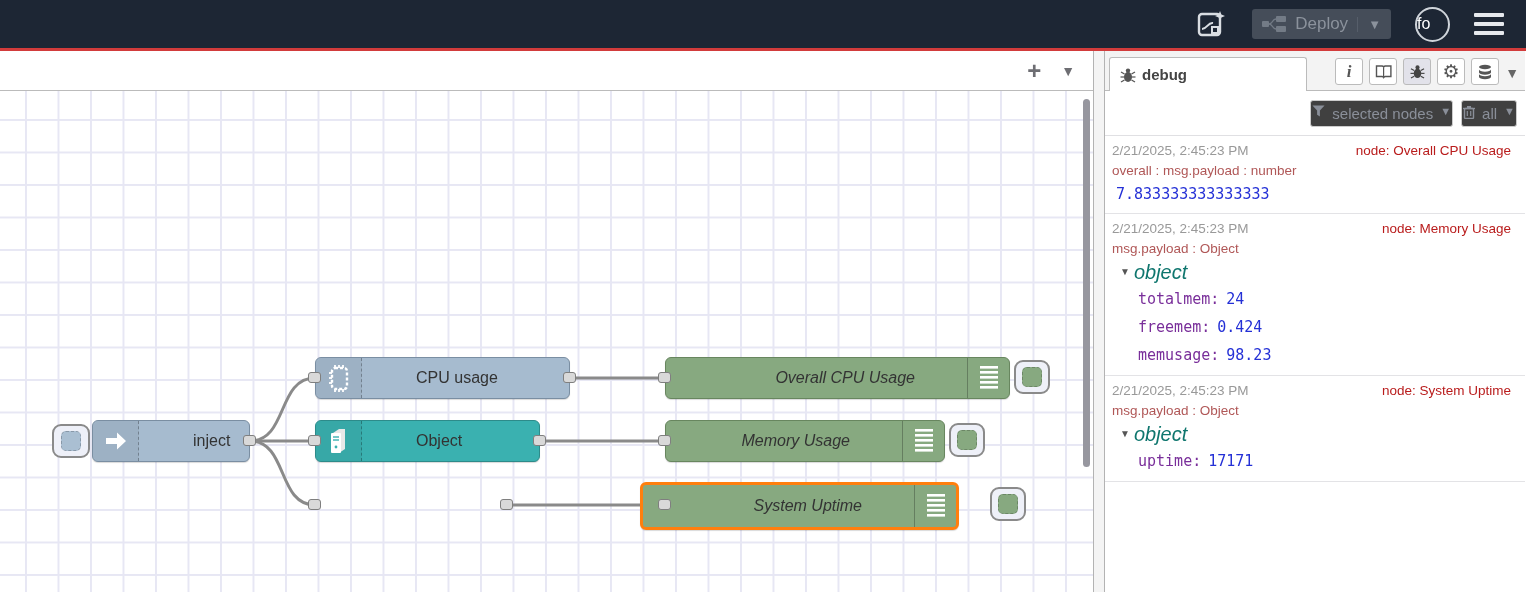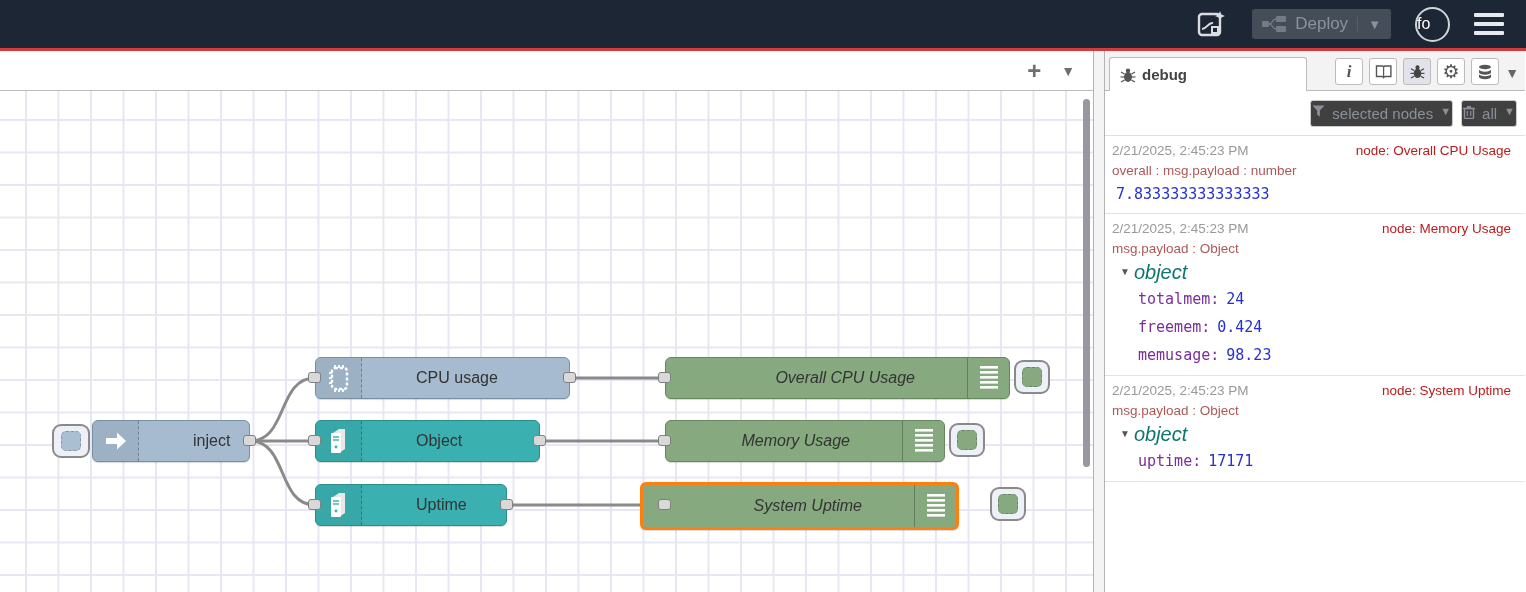--- a/index.html
+++ b/index.html
@@ -175,32 +175,20 @@
             <path d="M8 8 l6 -4 h6 l0 20 -6 4 z" fill="#e8e8e8"></path>
             <rect x="6" y="8" width="10" height="20" rx="1" fill="#fff"></rect>
             <line x1="8" y1="12" x2="14" y2="12" stroke="#3ab1b0" stroke-width="1.4"></line>
             <line x1="8" y1="15" x2="14" y2="15" stroke="#3ab1b0" stroke-width="1.4"></line>
             <circle cx="11" cy="22" r="1.4" fill="#3ab1b0"></circle>
           </svg>
         </div>
         <span class="node-label lbl-left">Object</span>
       </div>
 
-      <div class="node n-system" style="left:315px; top:393px; width:192px;">
-        <div class="icon-left">
-          <svg width="28" height="32" viewBox="0 0 28 32">
-            <path d="M8 8 l6 -4 h6 l0 20 -6 4 z" fill="#e8e8e8"></path>
-            <rect x="6" y="8" width="10" height="20" rx="1" fill="#fff"></rect>
-            <line x1="8" y1="12" x2="14" y2="12" stroke="#3ab1b0" stroke-width="1.4"></line>
-            <line x1="8" y1="15" x2="14" y2="15" stroke="#3ab1b0" stroke-width="1.4"></line>
-            <circle cx="11" cy="22" r="1.4" fill="#3ab1b0"></circle>
-          </svg>
-        </div>
-        <span class="node-label lbl-left">Uptime</span>
-      </div>
 
       <div class="node n-debug" style="left:665px; top:266px; width:345px;">
         <span class="node-label lbl-right">Overall CPU Usage</span>
         <div class="icon-right">
           <svg width="18" height="24" viewBox="0 0 18 24">
             <g fill="#fff">
                 <rect y="0" width="18" height="2.6"></rect>
                 <rect y="5" width="18" height="2.6"></rect>
                 <rect y="10" width="18" height="2.6"></rect>
                 <rect y="15" width="18" height="2.6"></rect>

